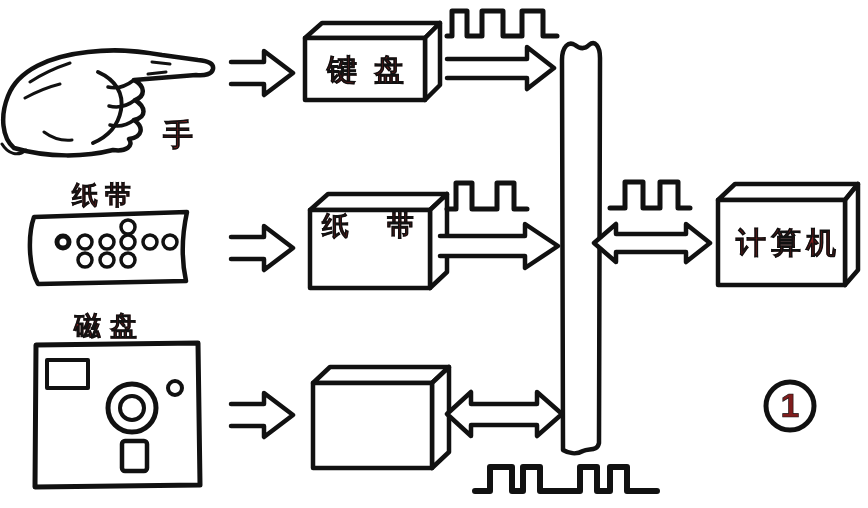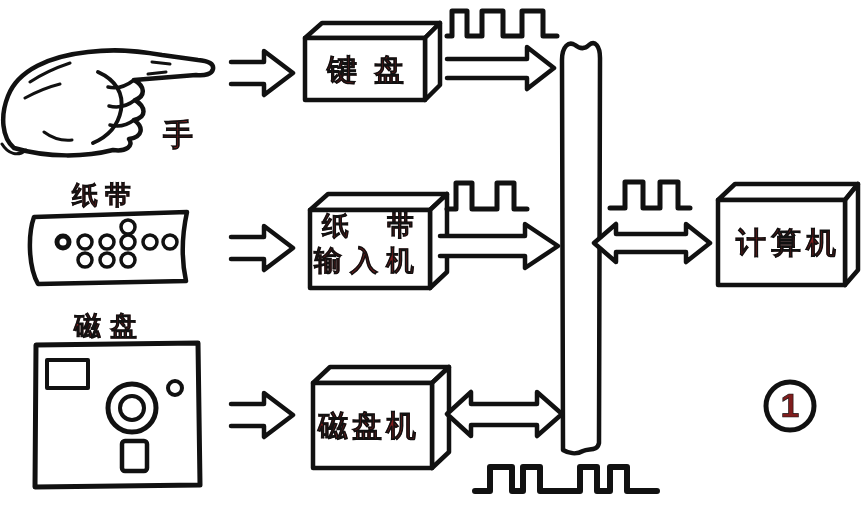--- a/index.html
+++ b/index.html
@@ -113,18 +113,16 @@
 
     <circle cx="790" cy="406" r="24" fill="#ffffff" stroke-width="5"></circle>
   </svg>
 
   <div class="lbl" id="label-hand">手</div>
   <div class="lbl" id="label-tape">纸带</div>
   <div class="lbl" id="label-disk">磁盘</div>
 
   <div class="lbl" id="box-label-keyboard">键盘</div>
   <div class="lbl" id="box-label-tape-line1">纸带</div>
-  <div class="lbl" id="box-label-tape-line2">输入机</div>
-  <div class="lbl" id="box-label-disk-drive">磁盘机</div>
   <div class="lbl" id="box-label-computer">计算机</div>
 
   <div class="lbl" id="figure-number">1</div>
 </div>
 
 </body></html>

